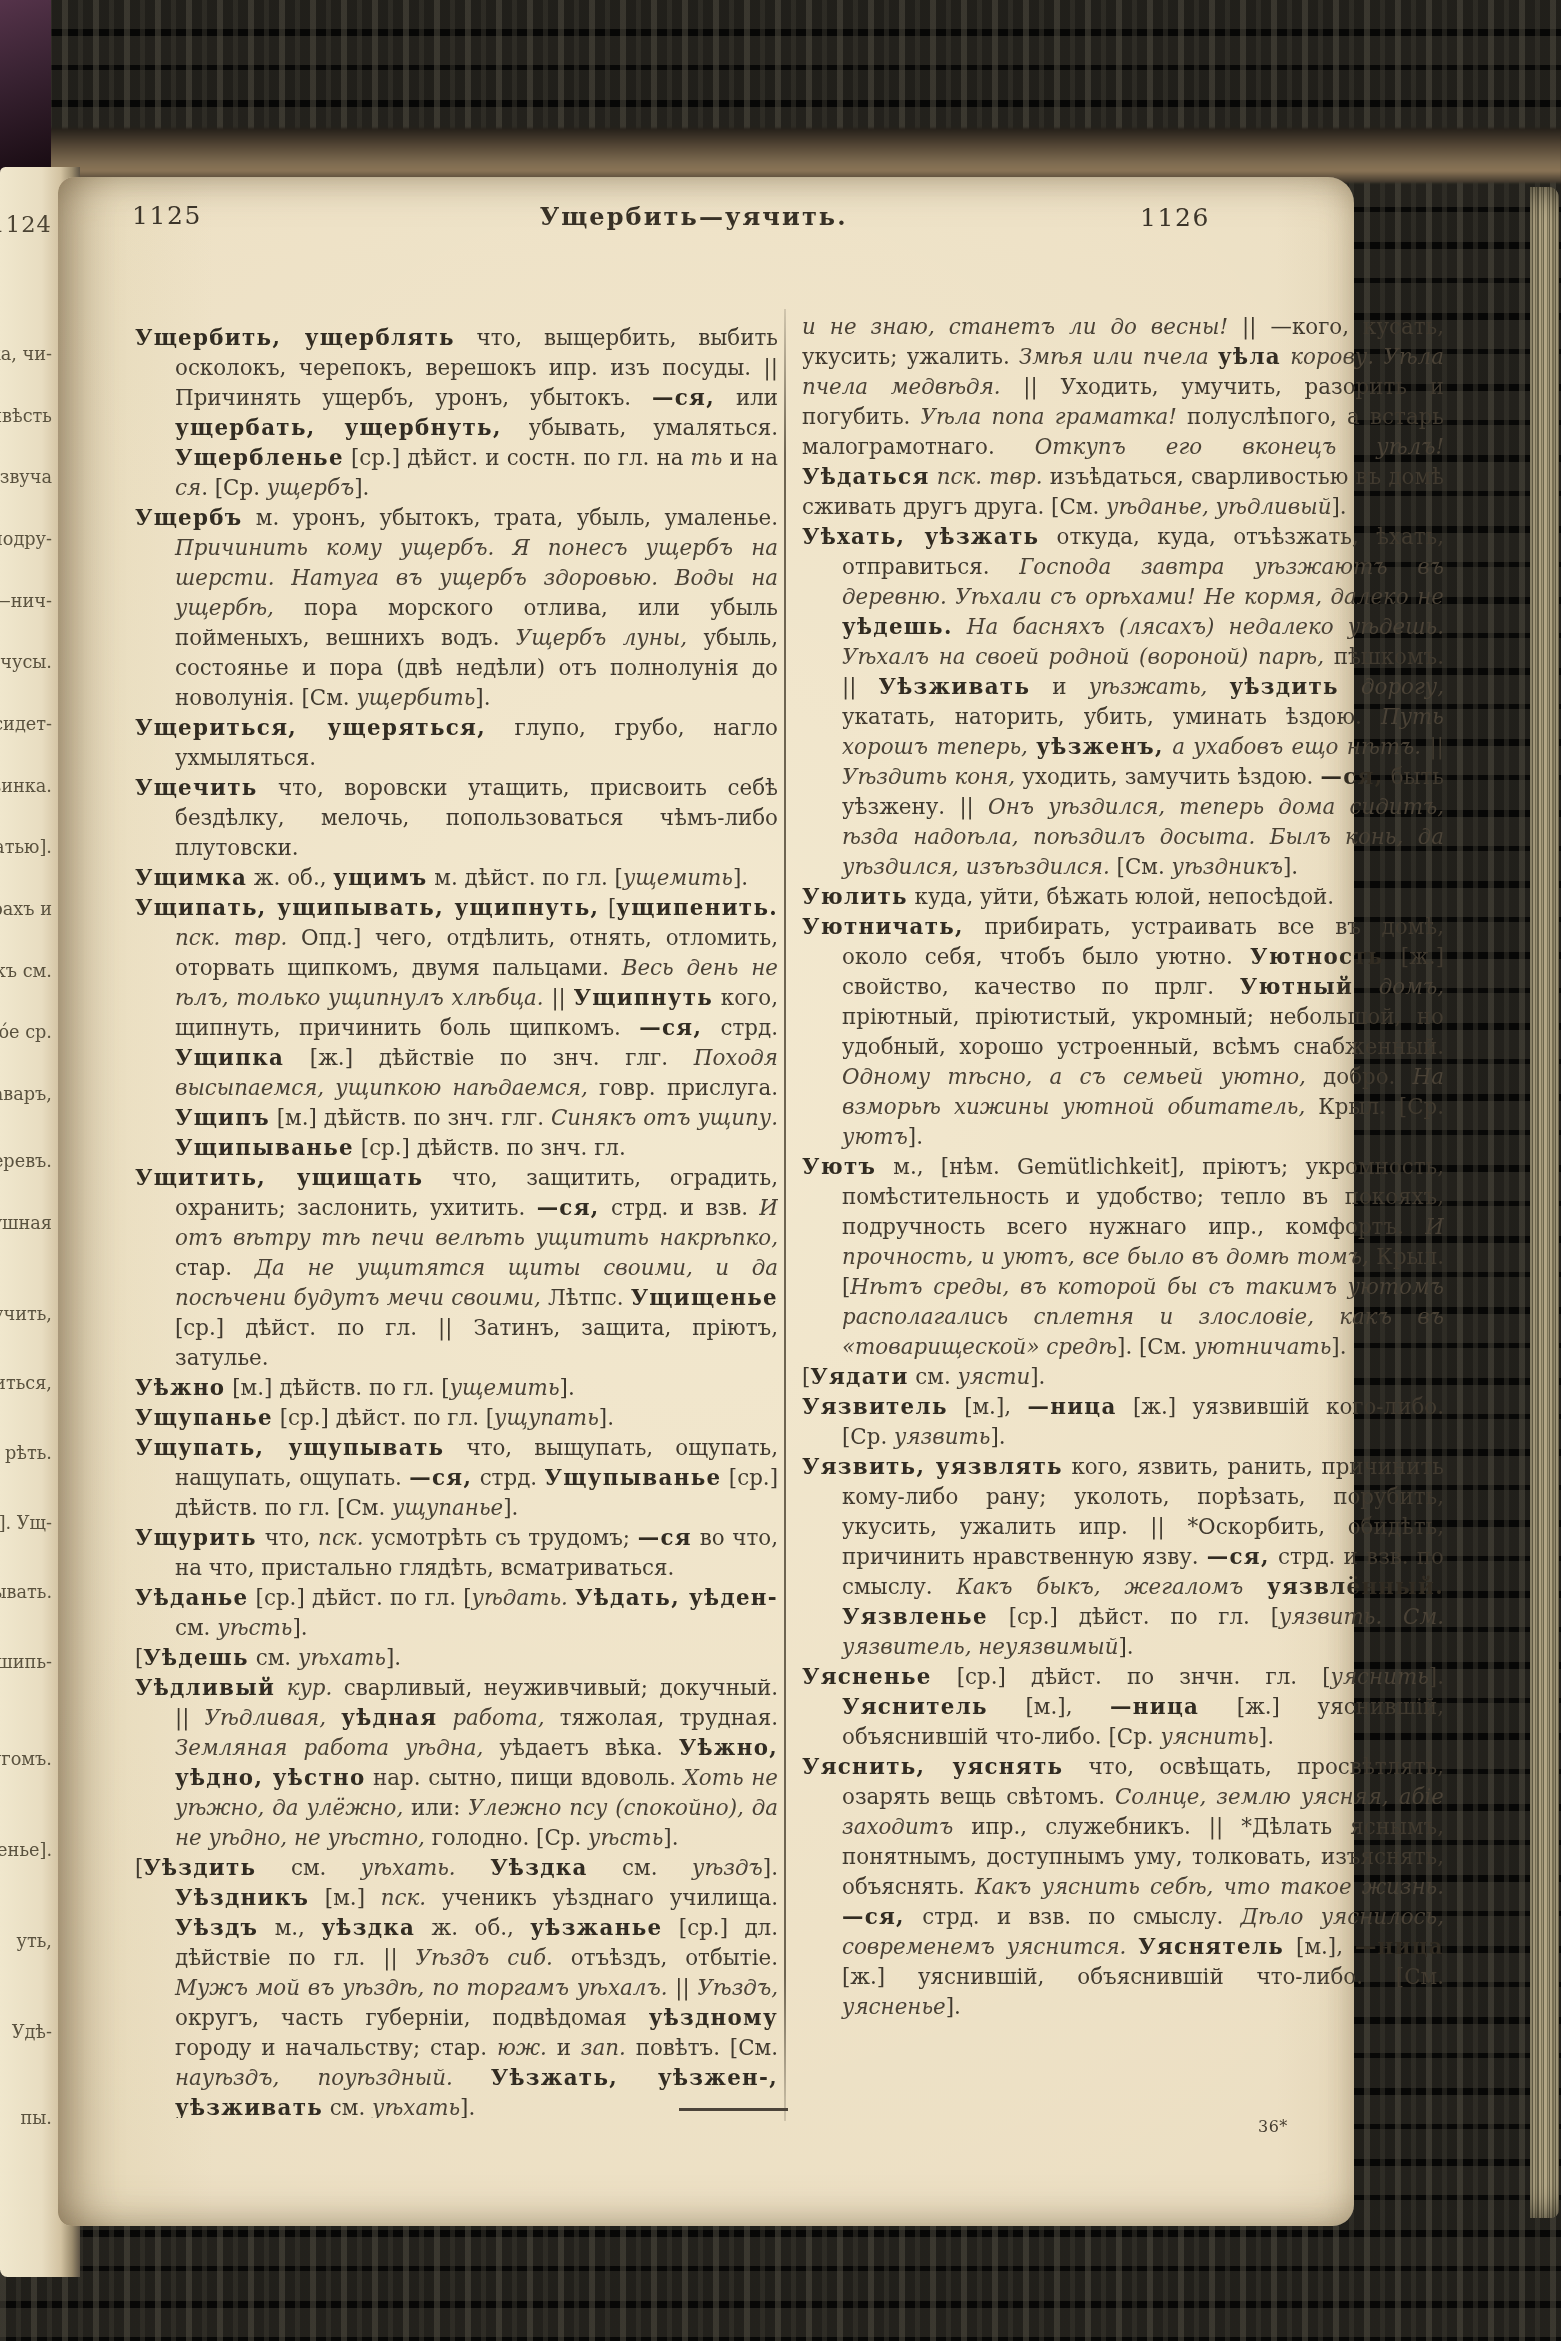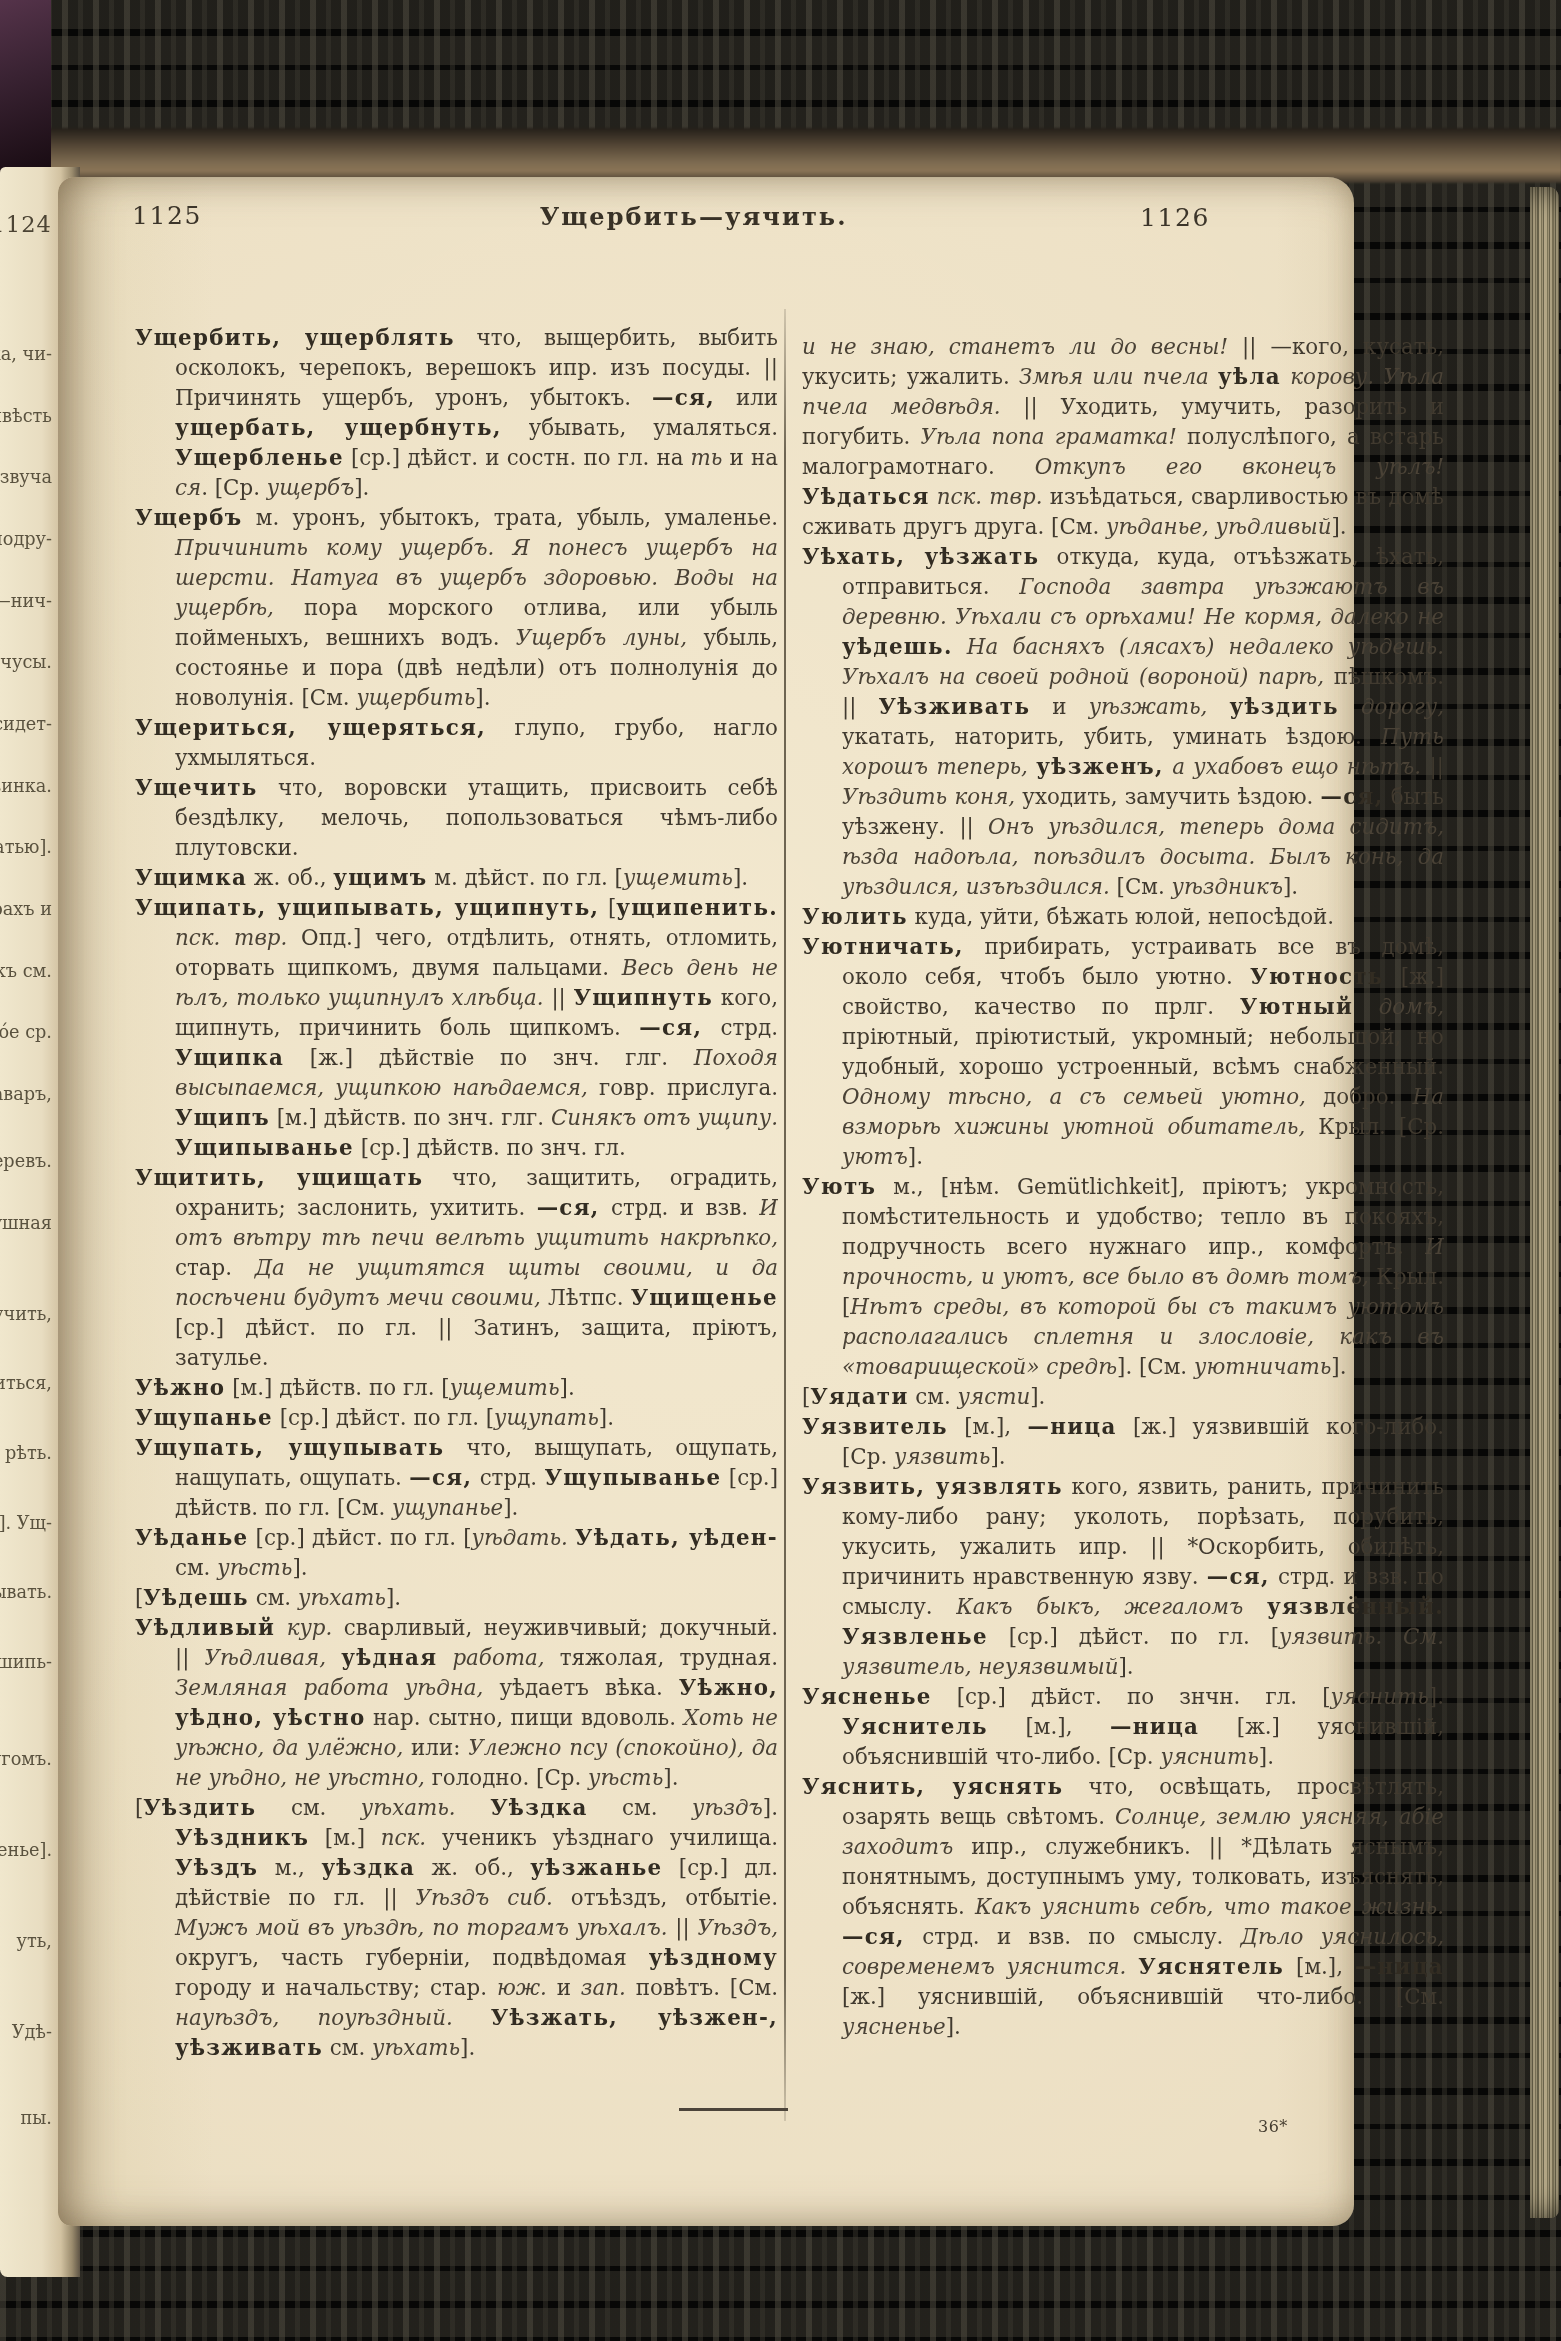--- a/index.html
+++ b/index.html
@@ -60,21 +60,21 @@
     position:absolute;left:50%;top:1.1px;transform:translateX(-54%);
     font-size:24px;font-weight:bold;letter-spacing:2.1px;white-space:nowrap;color:#383126;
   }
   .col{
     position:absolute;top:135px;height:1795px;overflow:hidden;
     font-size:21.4px;line-height:30px;color:#413a2f;text-align:justify;
   }
   .col-left{left:77px;width:643px;margin-top:11px;}
   .col-right{left:744px;width:642px;}
   .entry{margin:0;padding-left:40px;text-indent:-40px;}
-  .entry.cont{padding-left:0;text-indent:0;margin-top:20px;}
+  .entry.cont{padding-left:0;text-indent:0;}
   .r-b{font-weight:bold;letter-spacing:1.3px;color:#322c22;}
   .r-i{font-style:italic;color:#4a4236;}
   .divider{
     position:absolute;left:726px;top:132px;width:1.6px;height:1812px;
     background:linear-gradient(180deg,rgba(90,82,68,.2),#6e6552 8%,#6e6552 92%,rgba(90,82,68,.2));
   }
   .end-rule{
     position:absolute;left:621px;top:1931px;width:109px;height:2.7px;background:#4c443a;
   }
   .signature{
@@ -133,20 +133,21 @@
       <p class="entry"><span class="r-b">Ущербить, ущерблять</span><span class="r-p"> что, выщербить, выбить осколокъ, черепокъ, верешокъ ипр. изъ посуды. || Причинять ущербъ, уронъ, убытокъ. </span><span class="r-b">—ся,</span><span class="r-p"> или </span><span class="r-b">ущербать, ущербнуть,</span><span class="r-p"> убывать, умаляться. </span><span class="r-b">Ущербленье</span><span class="r-p"> [ср.] дѣйст. и состн. по гл. на </span><span class="r-i">ть</span><span class="r-p"> и на </span><span class="r-i">ся</span><span class="r-p">. [Ср. </span><span class="r-i">ущербъ</span><span class="r-p">].</span></p>
       <p class="entry"><span class="r-b">Ущербъ</span><span class="r-p"> м. уронъ, убытокъ, трата, убыль, умаленье. </span><span class="r-i">Причинить кому ущербъ. Я понесъ ущербъ на шерсти. Натуга въ ущербъ здоровью. Воды на ущербѣ,</span><span class="r-p"> пора морского отлива, или убыль пойменыхъ, вешнихъ водъ. </span><span class="r-i">Ущербъ луны,</span><span class="r-p"> убыль, состоянье и пора (двѣ недѣли) отъ полнолунія до новолунія. [См. </span><span class="r-i">ущербить</span><span class="r-p">].</span></p>
       <p class="entry"><span class="r-b">Ущериться, ущеряться,</span><span class="r-p"> глупо, грубо, нагло ухмыляться.</span></p>
       <p class="entry"><span class="r-b">Ущечить</span><span class="r-p"> что, воровски утащить, присвоить себѣ бездѣлку, мелочь, попользоваться чѣмъ-либо плутовски.</span></p>
       <p class="entry"><span class="r-b">Ущимка</span><span class="r-p"> ж. об., </span><span class="r-b">ущимъ</span><span class="r-p"> м. дѣйст. по гл. [</span><span class="r-i">ущемить</span><span class="r-p">].</span></p>
       <p class="entry"><span class="r-b">Ущипать, ущипывать, ущипнуть,</span><span class="r-p"> [</span><span class="r-b">ущипенить.</span><span class="r-p"> </span><span class="r-i">пск. твр.</span><span class="r-p"> Опд.] чего, отдѣлить, отнять, отломить, оторвать щипкомъ, двумя пальцами. </span><span class="r-i">Весь день не ѣлъ, только ущипнулъ хлѣбца.</span><span class="r-p"> || </span><span class="r-b">Ущипнуть</span><span class="r-p"> кого, щипнуть, причинить боль щипкомъ. </span><span class="r-b">—ся,</span><span class="r-p"> стрд. </span><span class="r-b">Ущипка</span><span class="r-p"> [ж.] дѣйствіе по знч. глг. </span><span class="r-i">Походя высыпаемся, ущипкою наѣдаемся,</span><span class="r-p"> говр. прислуга. </span><span class="r-b">Ущипъ</span><span class="r-p"> [м.] дѣйств. по знч. глг. </span><span class="r-i">Синякъ отъ ущипу.</span><span class="r-p"> </span><span class="r-b">Ущипыванье</span><span class="r-p"> [ср.] дѣйств. по знч. гл.</span></p>
       <p class="entry"><span class="r-b">Ущитить, ущищать</span><span class="r-p"> что, защитить, оградить, охранить; заслонить, ухитить. </span><span class="r-b">—ся,</span><span class="r-p"> стрд. и взв. </span><span class="r-i">И отъ вѣтру тѣ печи велѣть ущитить накрѣпко,</span><span class="r-p"> стар. </span><span class="r-i">Да не ущитятся щиты своими, и да посѣчени будутъ мечи своими,</span><span class="r-p"> Лѣтпс. </span><span class="r-b">Ущищенье</span><span class="r-p"> [ср.] дѣйст. по гл. || Затинъ, защита, пріютъ, затулье.</span></p>
       <p class="entry"><span class="r-b">Уѣжно</span><span class="r-p"> [м.] дѣйств. по гл. [</span><span class="r-i">ущемить</span><span class="r-p">].</span></p>
       <p class="entry"><span class="r-b">Ущупанье</span><span class="r-p"> [ср.] дѣйст. по гл. [</span><span class="r-i">ущупать</span><span class="r-p">].</span></p>
       <p class="entry"><span class="r-b">Ущупать, ущупывать</span><span class="r-p"> что, выщупать, ощупать, нащупать, ощупать. </span><span class="r-b">—ся,</span><span class="r-p"> стрд. </span><span class="r-b">Ущупыванье</span><span class="r-p"> [ср.] дѣйств. по гл. [См. </span><span class="r-i">ущупанье</span><span class="r-p">].</span></p>
+      <p class="entry"><span class="r-b">Ущурить</span><span class="r-p"> что, </span><span class="r-i">пск.</span><span class="r-p"> усмотрѣть съ трудомъ; </span><span class="r-b">—ся</span><span class="r-p"> во что, на что, пристально глядѣть, всматриваться.</span></p>
       <p class="entry"><span class="r-b">Уѣданье</span><span class="r-p"> [ср.] дѣйст. по гл. [</span><span class="r-i">уѣдать.</span><span class="r-p"> </span><span class="r-b">Уѣдать, уѣден-</span><span class="r-p"> см. </span><span class="r-i">уѣсть</span><span class="r-p">].</span></p>
       <p class="entry"><span class="r-p">[</span><span class="r-b">Уѣдешь</span><span class="r-p"> см. </span><span class="r-i">уѣхать</span><span class="r-p">].</span></p>
       <p class="entry"><span class="r-b">Уѣдливый</span><span class="r-p"> </span><span class="r-i">кур.</span><span class="r-p"> сварливый, неуживчивый; докучный. || </span><span class="r-i">Уѣдливая,</span><span class="r-p"> </span><span class="r-b">уѣдная</span><span class="r-p"> </span><span class="r-i">работа,</span><span class="r-p"> тяжолая, трудная. </span><span class="r-i">Земляная работа уѣдна,</span><span class="r-p"> уѣдаетъ вѣка. </span><span class="r-b">Уѣжно, уѣдно, уѣстно</span><span class="r-p"> нар. сытно, пищи вдоволь. </span><span class="r-i">Хоть не уѣжно, да улёжно,</span><span class="r-p"> или: </span><span class="r-i">Улежно псу (спокойно), да не уѣдно, не уѣстно,</span><span class="r-p"> голодно. [Ср. </span><span class="r-i">уѣсть</span><span class="r-p">].</span></p>
       <p class="entry"><span class="r-p">[</span><span class="r-b">Уѣздить</span><span class="r-p"> см. </span><span class="r-i">уѣхать.</span><span class="r-p"> </span><span class="r-b">Уѣздка</span><span class="r-p"> см. </span><span class="r-i">уѣздъ</span><span class="r-p">]. </span><span class="r-b">Уѣздникъ</span><span class="r-p"> [м.] </span><span class="r-i">пск.</span><span class="r-p"> ученикъ уѣзднаго училища. </span><span class="r-b">Уѣздъ</span><span class="r-p"> м., </span><span class="r-b">уѣздка</span><span class="r-p"> ж. об., </span><span class="r-b">уѣзжанье</span><span class="r-p"> [ср.] дл. дѣйствіе по гл. || </span><span class="r-i">Уѣздъ</span><span class="r-p"> </span><span class="r-i">сиб.</span><span class="r-p"> отъѣздъ, отбытіе. </span><span class="r-i">Мужъ мой въ уѣздѣ, по торгамъ уѣхалъ.</span><span class="r-p"> || </span><span class="r-i">Уѣздъ,</span><span class="r-p"> округъ, часть губерніи, подвѣдомая </span><span class="r-b">уѣздному</span><span class="r-p"> городу и начальству; стар. </span><span class="r-i">юж.</span><span class="r-p"> и </span><span class="r-i">зап.</span><span class="r-p"> повѣтъ. [См. </span><span class="r-i">науѣздъ, поуѣздный.</span><span class="r-p"> </span><span class="r-b">Уѣзжать, уѣзжен-, уѣзживать</span><span class="r-p"> см. </span><span class="r-i">уѣхать</span><span class="r-p">].</span></p>
     </div>
   <div class="col col-right">
       <p class="entry cont"><span class="r-i">и не знаю, станетъ ли до весны!</span><span class="r-p"> || —кого, кусать, укусить; ужалить. </span><span class="r-i">Змѣя или пчела</span><span class="r-p"> </span><span class="r-b">уѣла</span><span class="r-p"> </span><span class="r-i">корову. Уѣла пчела медвѣдя.</span><span class="r-p"> || Уходить, умучить, разорить и погубить. </span><span class="r-i">Уѣла попа граматка!</span><span class="r-p"> полуслѣпого, а встарь малограмотнаго. </span><span class="r-i">Откупъ его вконецъ уѣлъ!</span><span class="r-p"> </span><span class="r-b">Уѣдаться</span><span class="r-p"> </span><span class="r-i">пск. твр.</span><span class="r-p"> изъѣдаться, сварливостью въ домѣ сживать другъ друга. [См. </span><span class="r-i">уѣданье, уѣдливый</span><span class="r-p">].</span></p>
       <p class="entry"><span class="r-b">Уѣхать, уѣзжать</span><span class="r-p"> откуда, куда, отъѣзжать, ѣхать, отправиться. </span><span class="r-i">Господа завтра уѣзжаютъ въ деревню. Уѣхали съ орѣхами! Не кормя, далеко не</span><span class="r-p"> </span><span class="r-b">уѣдешь.</span><span class="r-p"> </span><span class="r-i">На басняхъ (лясахъ) недалеко уѣдешь. Уѣхалъ на своей родной (вороной) парѣ,</span><span class="r-p"> пѣшкомъ. || </span><span class="r-b">Уѣзживать</span><span class="r-p"> и </span><span class="r-i">уѣзжать,</span><span class="r-p"> </span><span class="r-b">уѣздить</span><span class="r-p"> </span><span class="r-i">дорогу,</span><span class="r-p"> укатать, наторить, убить, уминать ѣздою. </span><span class="r-i">Путь хорошъ теперь,</span><span class="r-p"> </span><span class="r-b">уѣзженъ,</span><span class="r-p"> </span><span class="r-i">а ухабовъ ещо нѣтъ.</span><span class="r-p"> || </span><span class="r-i">Уѣздить коня,</span><span class="r-p"> уходить, замучить ѣздою. </span><span class="r-b">—ся,</span><span class="r-p"> быть уѣзжену. || </span><span class="r-i">Онъ уѣздился, теперь дома сидитъ, ѣзда надоѣла, поѣздилъ досыта. Былъ конь, да уѣздился, изъѣздился.</span><span class="r-p"> [См. </span><span class="r-i">уѣздникъ</span><span class="r-p">].</span></p>
       <p class="entry"><span class="r-b">Уюлить</span><span class="r-p"> куда, уйти, бѣжать юлой, непосѣдой.</span></p>
       <p class="entry"><span class="r-b">Уютничать,</span><span class="r-p"> прибирать, устраивать все въ домѣ, около себя, чтобъ было уютно. </span><span class="r-b">Уютность</span><span class="r-p"> [ж.] свойство, качество по прлг. </span><span class="r-b">Уютный</span><span class="r-p"> </span><span class="r-i">домъ,</span><span class="r-p"> пріютный, пріютистый, укромный; небольшой, но удобный, хорошо устроенный, всѣмъ снабженный. </span><span class="r-i">Одному тѣсно, а съ семьей уютно,</span><span class="r-p"> добро. </span><span class="r-i">На взморьѣ хижины уютной обитатель,</span><span class="r-p"> Крыл. [Ср. </span><span class="r-i">уютъ</span><span class="r-p">].</span></p>

